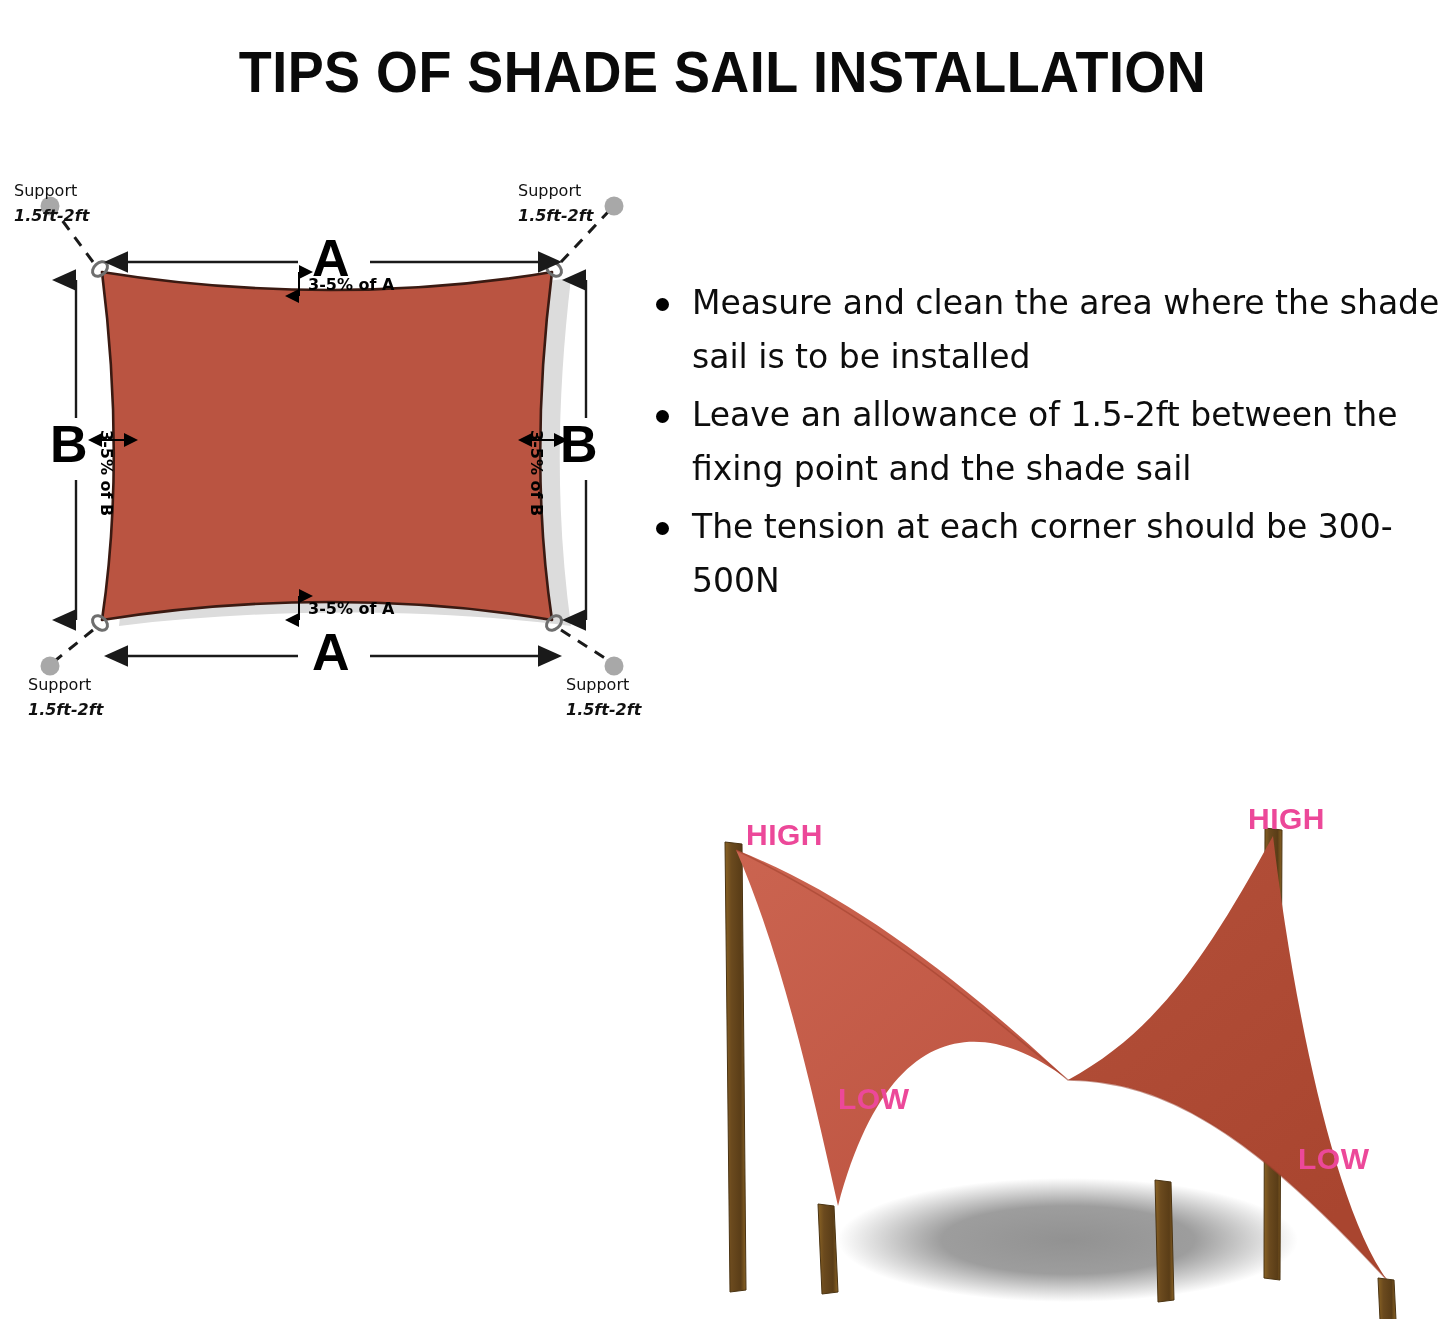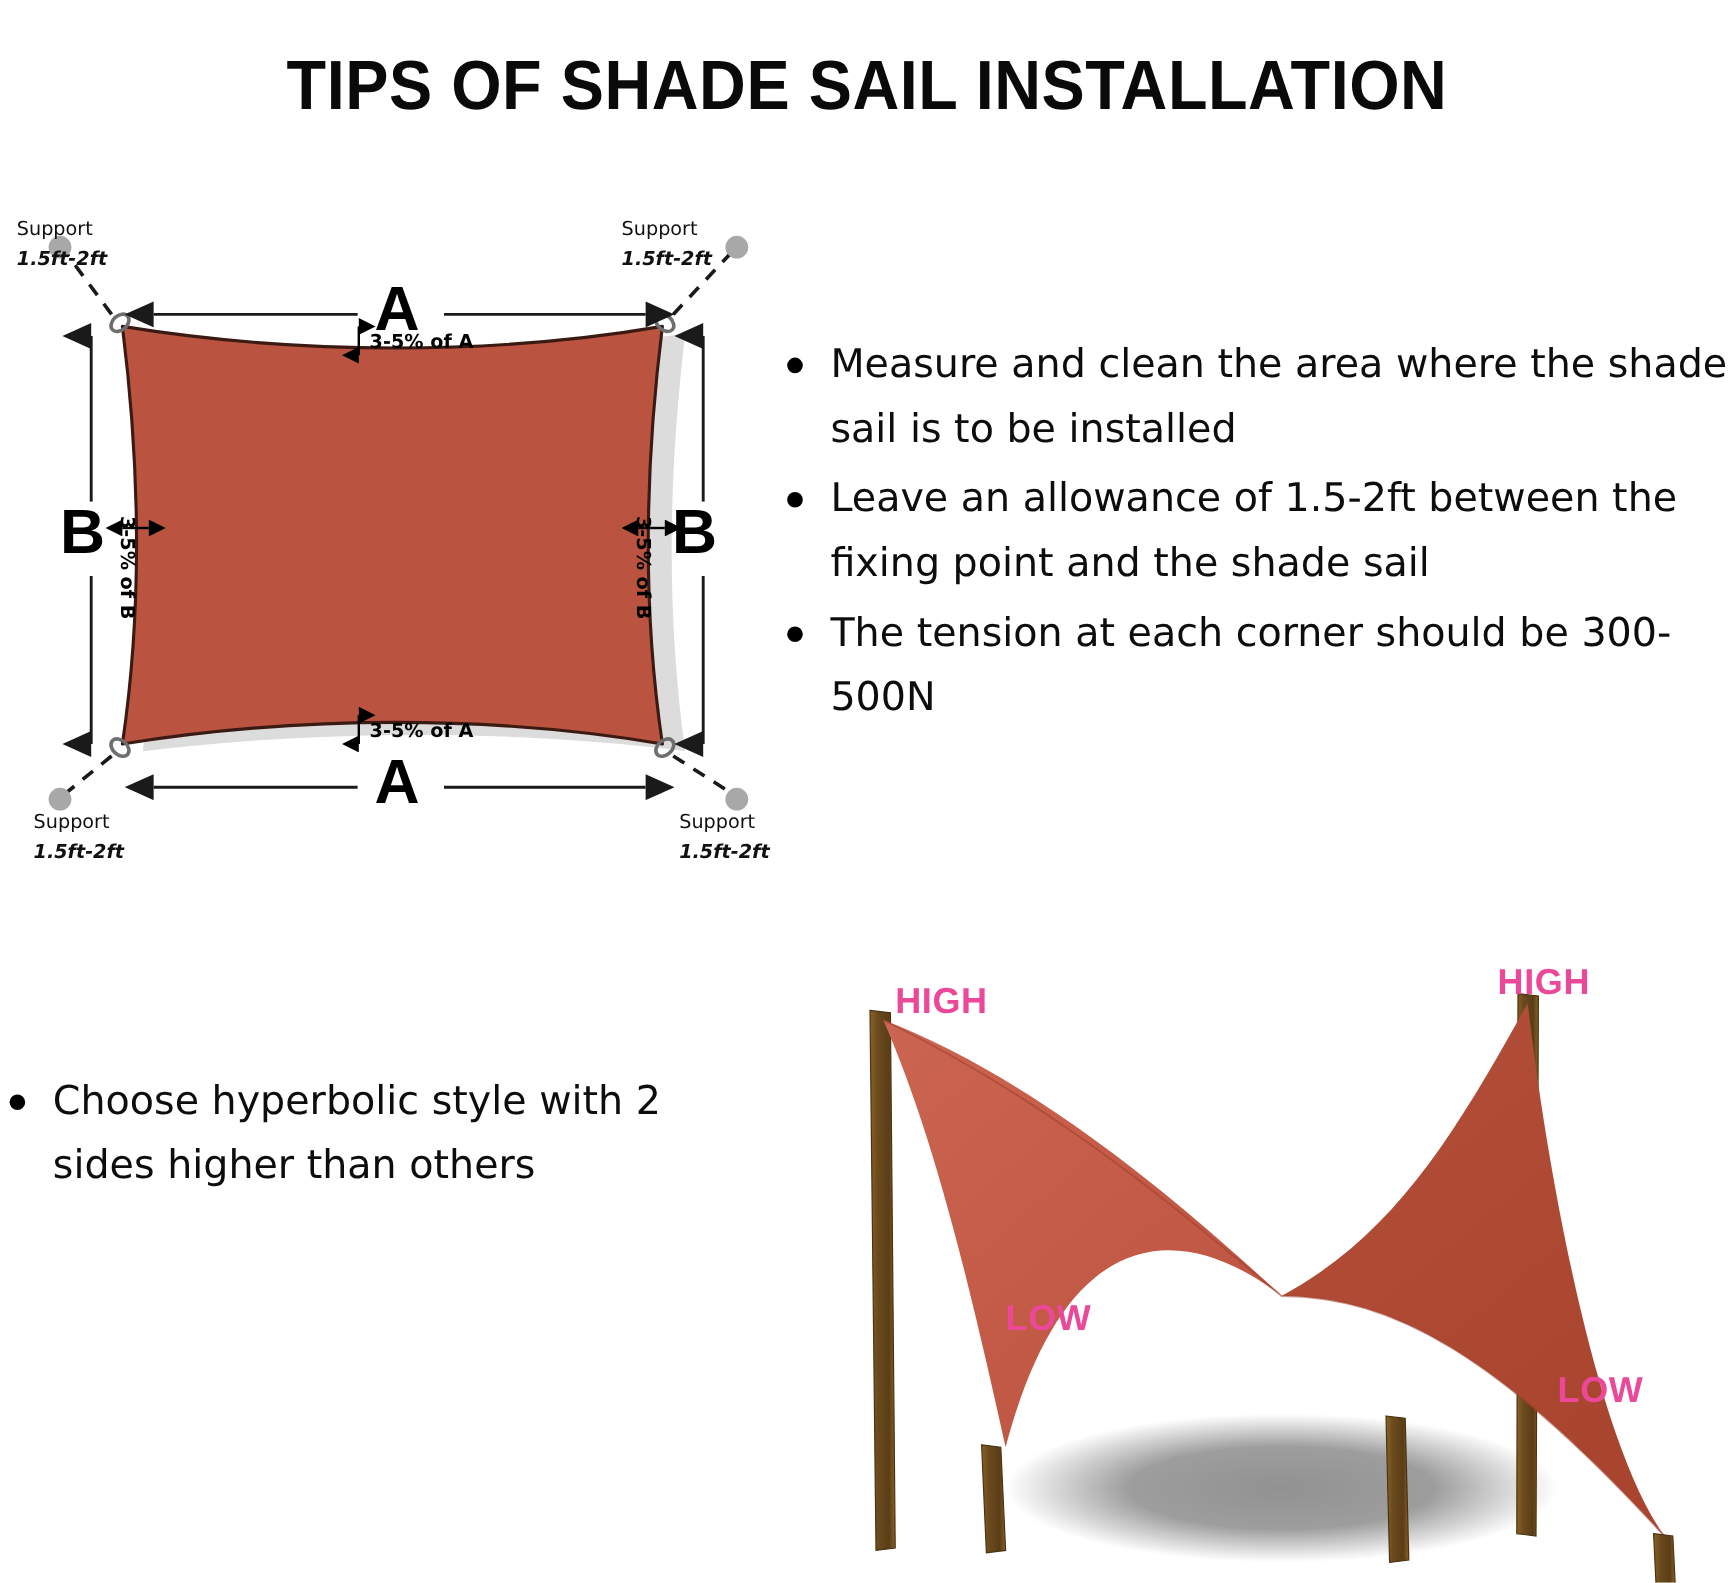--- a/index.html
+++ b/index.html
@@ -255,21 +255,20 @@
   <div class="pct-label rot" style="left:546px; top:280px;">3-5% of B</div>
 </div>
 
 <ul class="bullet-list" id="tips-right">
   <li>Measure and clean the area where the shade sail is to be installed</li>
   <li>Leave an allowance of 1.5-2ft between the fixing point and the shade sail</li>
   <li>The tension at each corner should be 300-500N</li>
 </ul>
 
 <ul class="bullet-list" id="tips-left">
-  <li>Choose hyperbolic style with 2 sides higher than others</li>
 </ul>
 
 <div id="hyper-diagram" class="abs">
 
   <svg width="755" height="539" viewBox="0 0 755 539">
     <defs>
       <radialGradient id="groundShadow" cx="50%" cy="50%" r="50%">
         <stop offset="0%" stop-color="#8c8c8c" stop-opacity="0.95"></stop>
         <stop offset="55%" stop-color="#8c8c8c" stop-opacity="0.85"></stop>
         <stop offset="100%" stop-color="#8c8c8c" stop-opacity="0"></stop>

